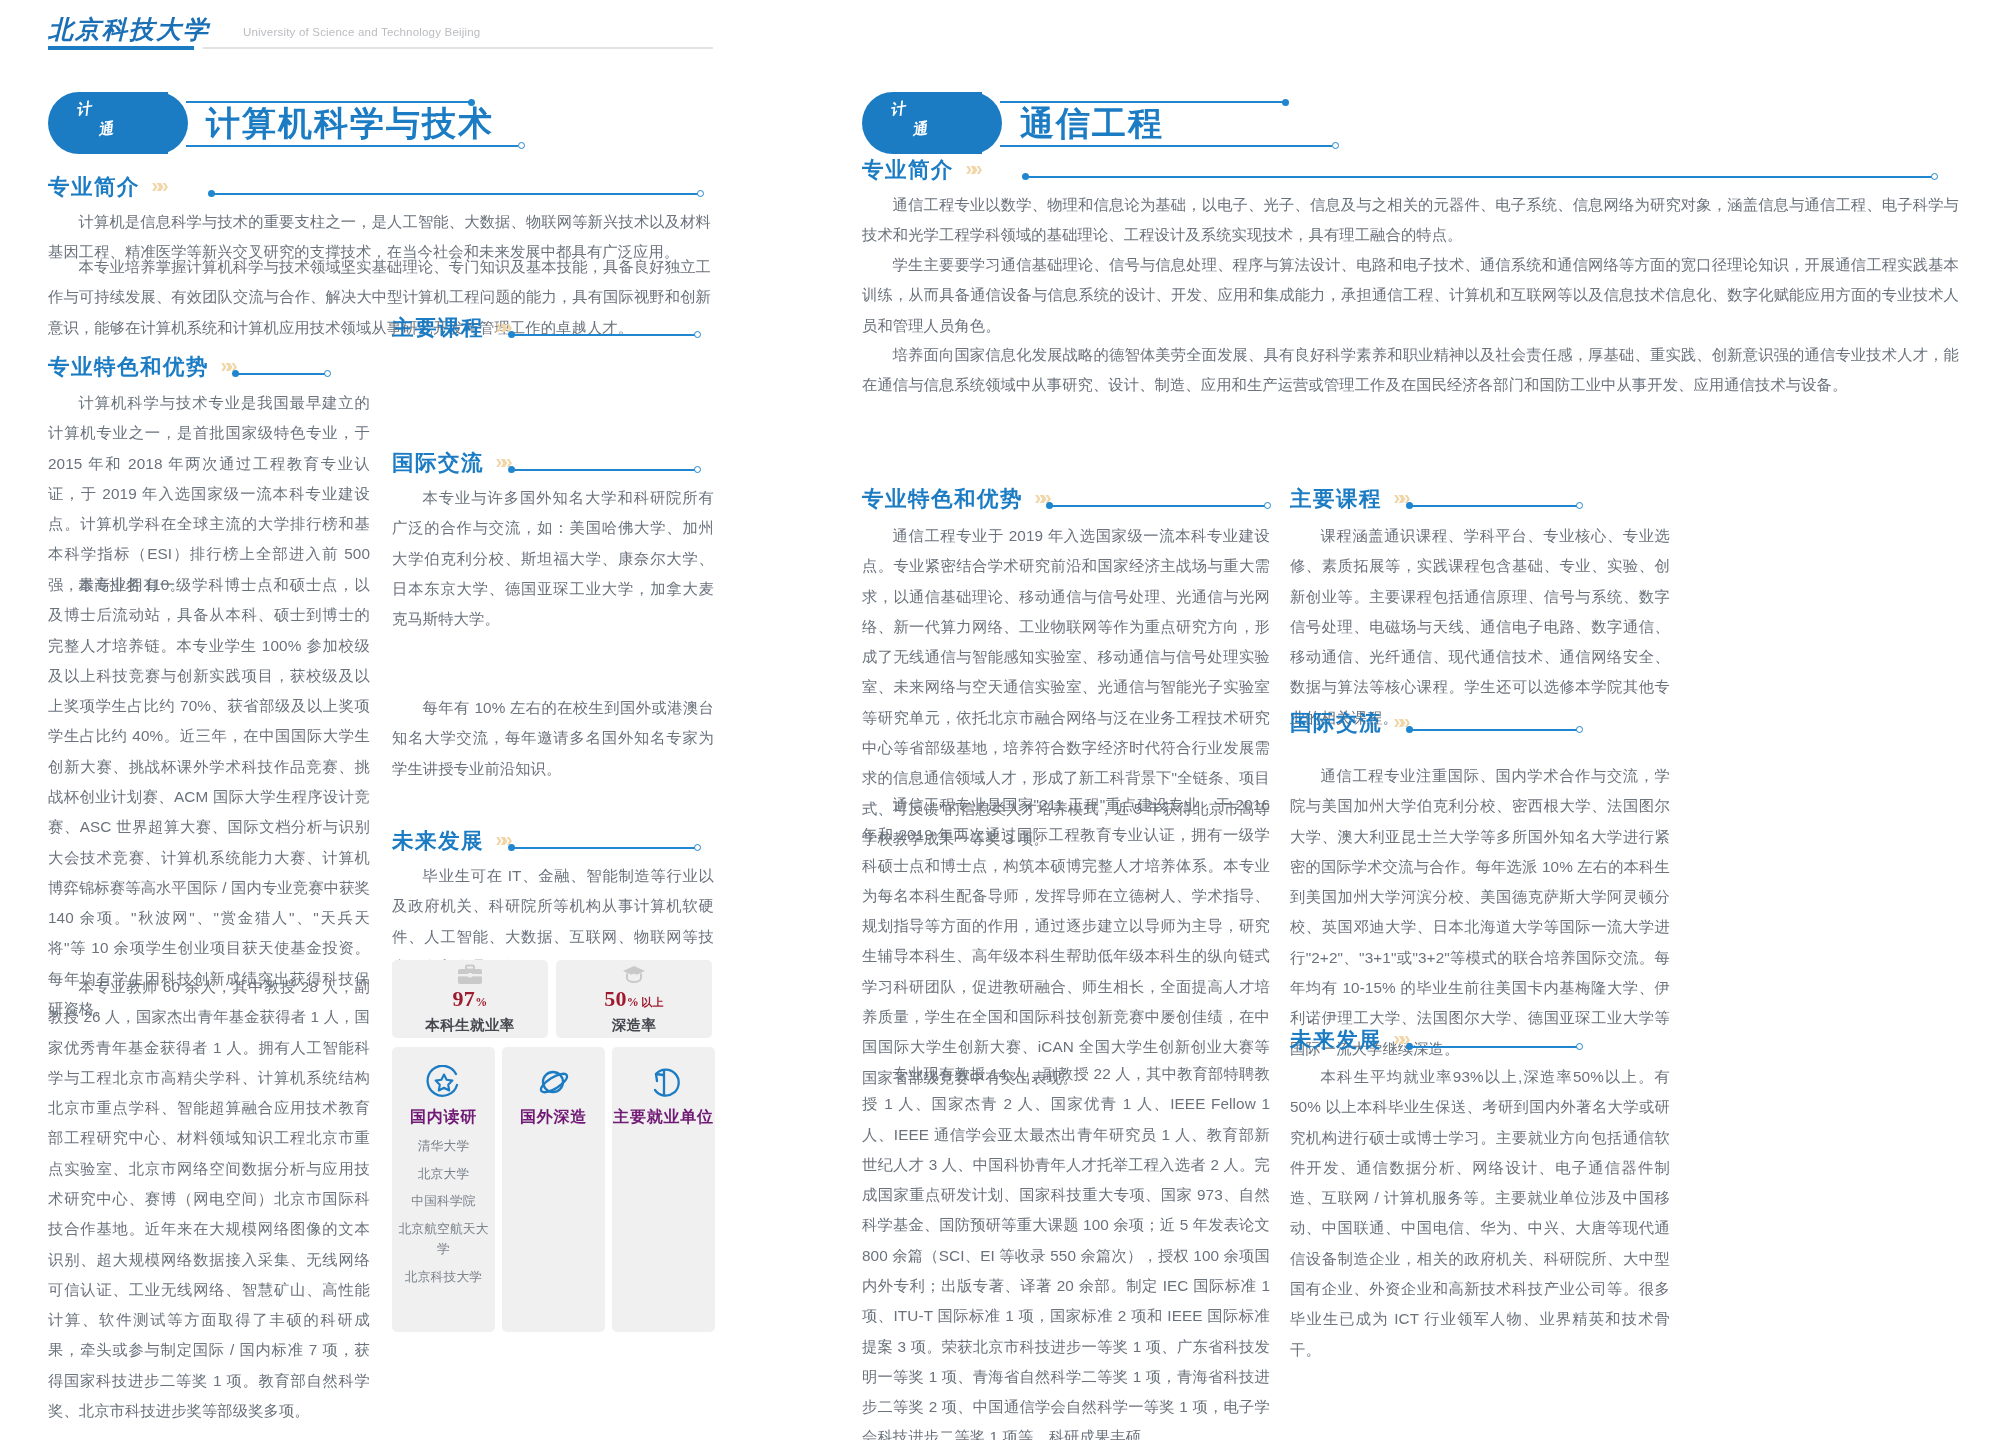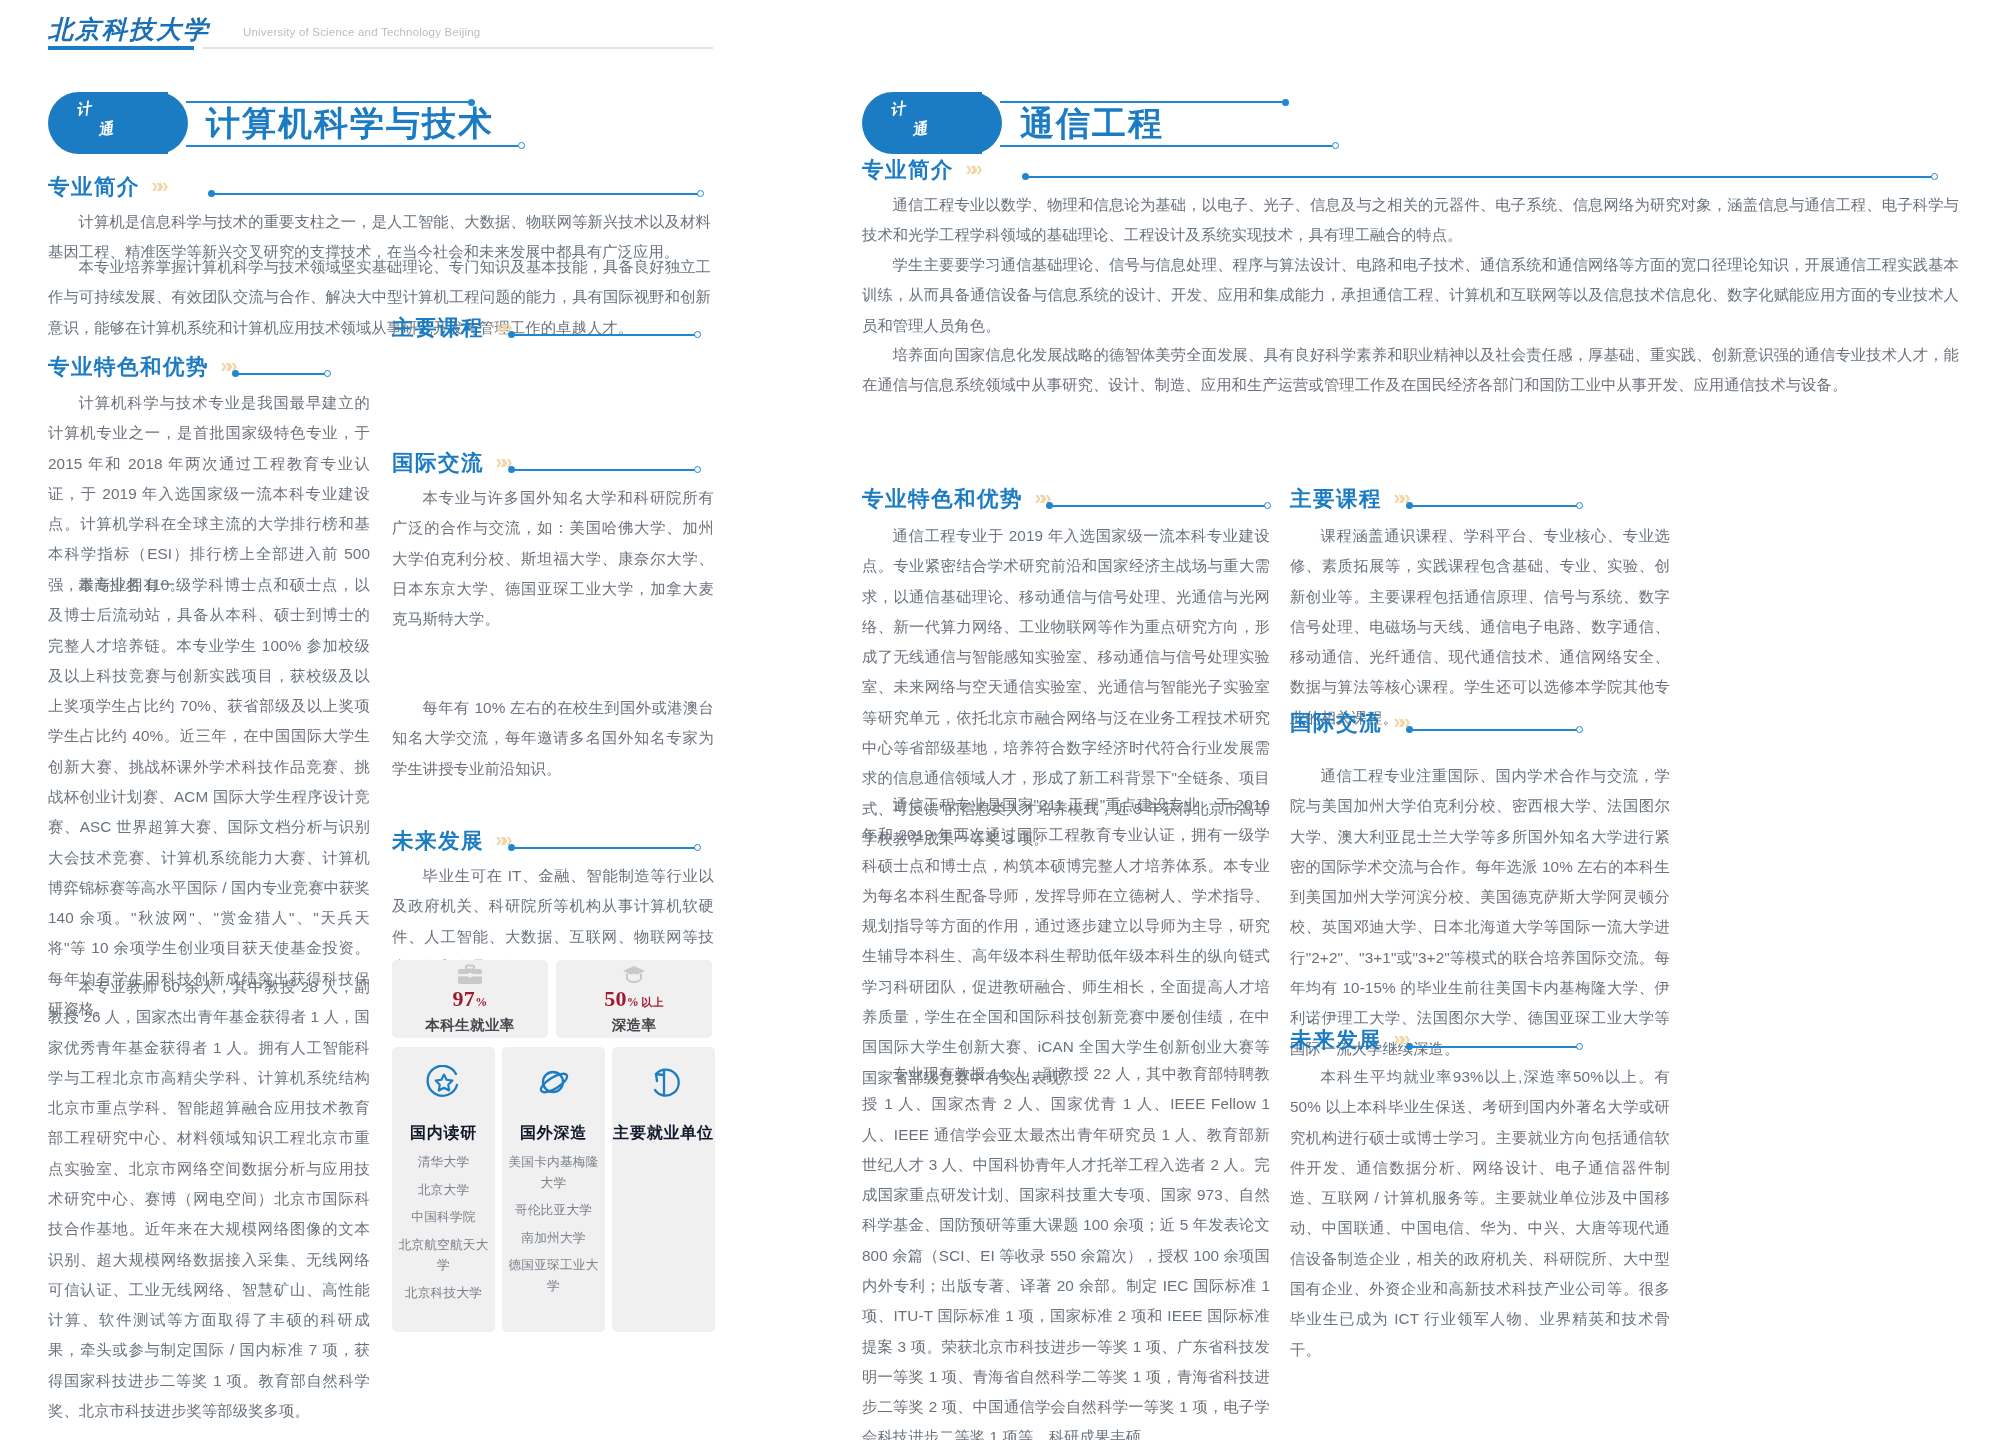--- a/index.html
+++ b/index.html
@@ -87,21 +87,21 @@
     position:absolute; background:#f0f0f0; border-radius:5px;
     display:flex; flex-direction:column; align-items:center;
   }
   .ibox .pct {
     font-size:22px; font-weight:700; color:#9e1b2f; letter-spacing:.3px;
     font-family:"Liberation Serif","DejaVu Serif",serif;
   }
   .ibox .pct sup { font-size:12px; font-weight:700; vertical-align:baseline; }
   .ibox .pct .more { font-size:11px; color:#9e1b2f; margin-left:2px; }
   .ibox .cap { font-size:14.5px; color:#44484e; font-weight:700; letter-spacing:.4px; margin-top:4px; }
-  .ibox .ttl { font-size:16px; font-weight:700; color:#0f172a; letter-spacing:.8px; margin-top:22px; }
+  .ibox .ttl { font-size:16px; font-weight:700; color:#701a75; letter-spacing:.8px; margin-top:6px; }
   .ibox .itm { font-size:12.7px; color:#7b828b; line-height:1.62; text-align:center; letter-spacing:.2px; }
 
   .ic { display:block; }
 
   
 </style>
 </head>
 <body>
 
 <div class="page">
@@ -228,26 +228,20 @@
         <div class="itm">北京科技大学</div>
       </div>
     </div>
 
     <div class="ibox" style="left:502px; top:1047px; width:103px; height:285px; padding-top:18px;">
       <svg class="ic" width="36" height="36" viewBox="0 0 36 36">
         <circle cx="17" cy="17" r="10" fill="none" stroke="#1b7cc4" stroke-width="2.3"></circle>
         <ellipse cx="18" cy="18" rx="15" ry="5.5" fill="none" stroke="#1b7cc4" stroke-width="2.3" transform="rotate(-32 18 18)"></ellipse>
       </svg>
       <div class="ttl">国外深造</div>
-      <div style="margin-top:8px; display:flex; flex-direction:column; gap:7px; align-items:center;">
-        <div class="itm">美国卡内基梅隆大学</div>
-        <div class="itm">哥伦比亚大学</div>
-        <div class="itm">南加州大学</div>
-        <div class="itm">德国亚琛工业大学</div>
-      </div>
     </div>
 
     <div class="ibox" style="left:612px; top:1047px; width:103px; height:285px; padding-top:18px;">
       <svg class="ic" width="36" height="36" viewBox="0 0 36 36">
         <path d="M10 9 A13 13 0 1 1 9 25" fill="none" stroke="#1b7cc4" stroke-width="2.3" stroke-linecap="round"></path>
         <path d="M10 9 l7 1 M10 9 l1 7" fill="none" stroke="#1b7cc4" stroke-width="2.3" stroke-linecap="round"></path>
         <path d="M18 5 v26" fill="none" stroke="#1b7cc4" stroke-width="2.3"></path>
       </svg>
       <div class="ttl">主要就业单位</div>
     </div>

